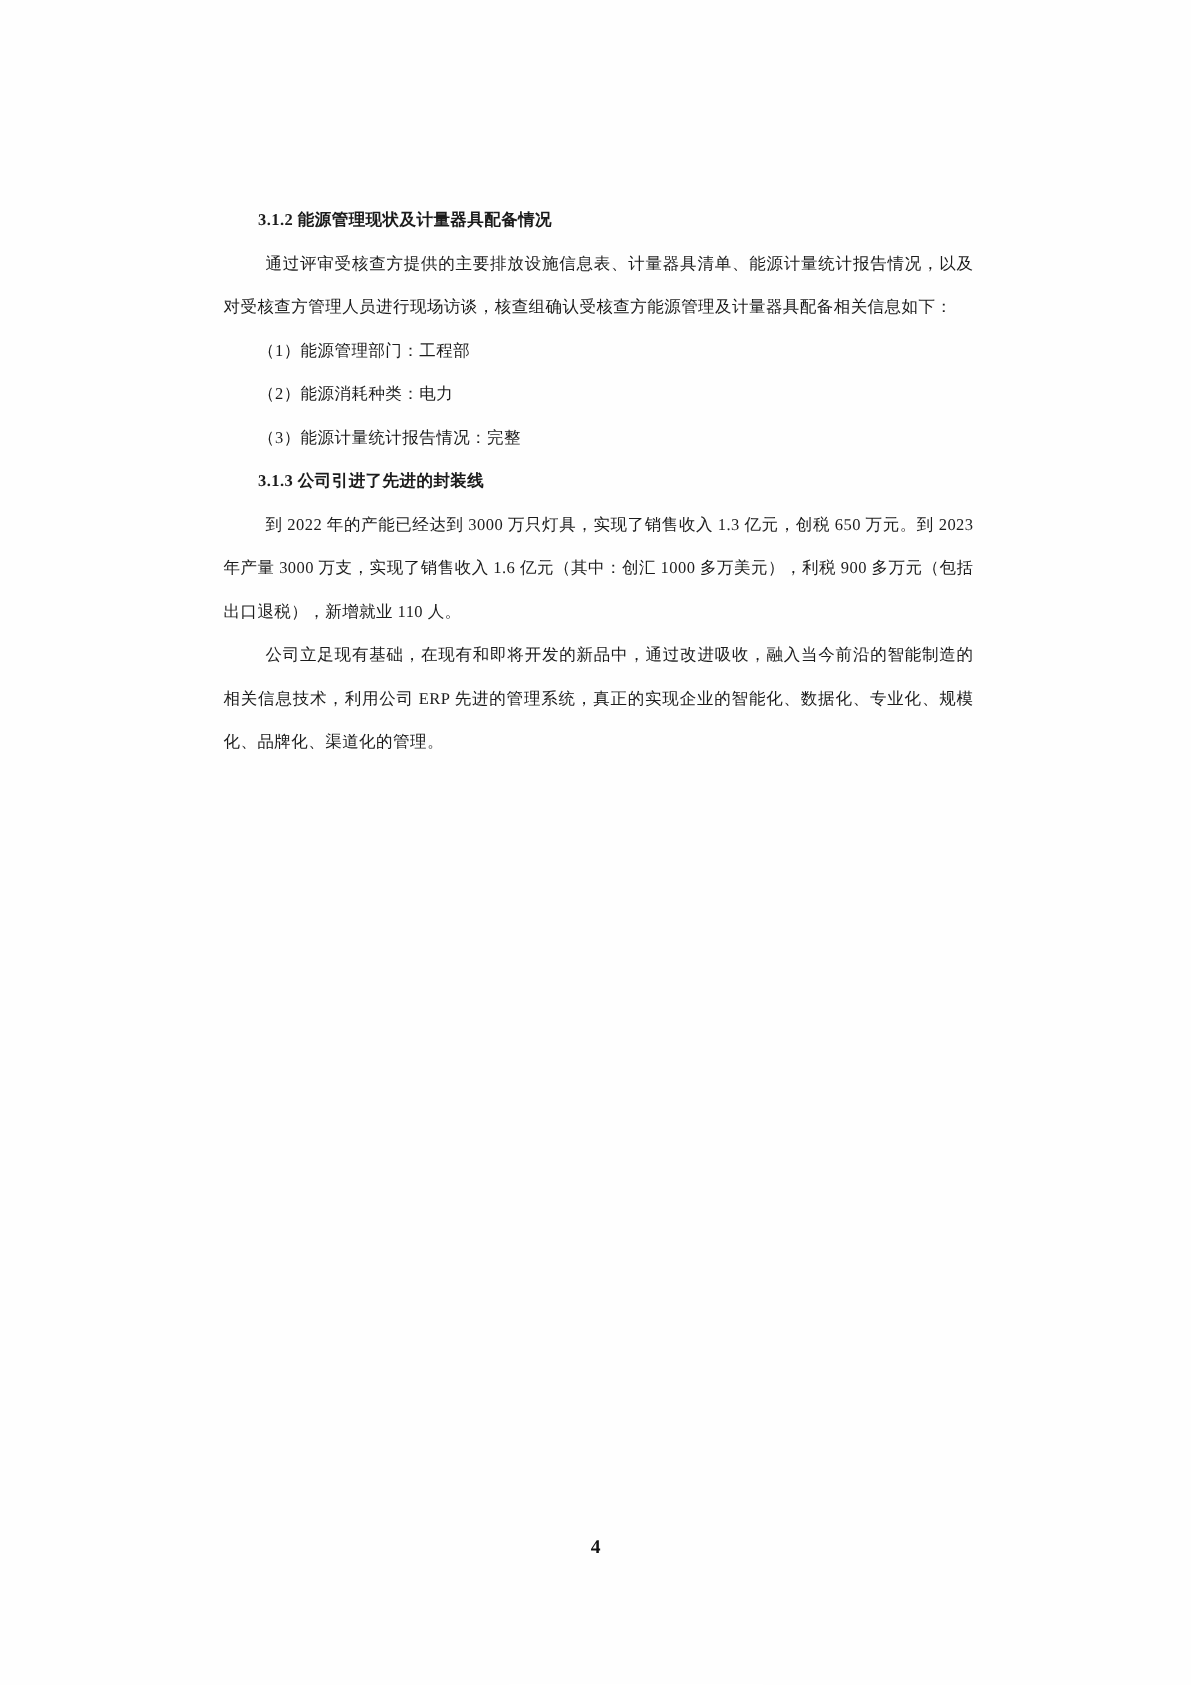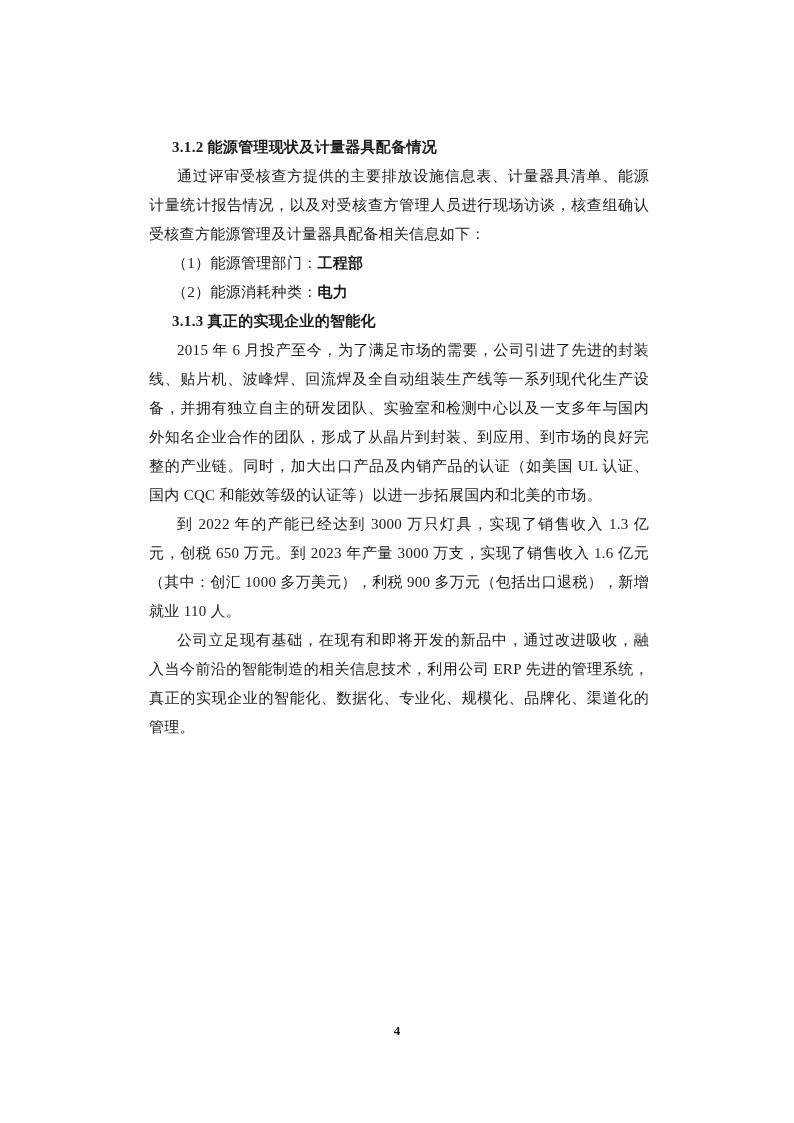--- a/index.html
+++ b/index.html
@@ -14,42 +14,42 @@
     background: #fefefe;
     overflow: hidden;
     font-family: "Liberation Serif", "DejaVu Serif", serif;
     color: #1b1b1b;
   }
   .content {
     position: absolute;
     left: 149px;
     top: 133px;
     width: 500px;
-    font-size: 15px;
+    font-size: 11px;
     line-height: 29px;
     text-align: justify;
     letter-spacing: 0.3px;
   }
   .content p {
     margin: 0;
     padding: 0;
   }
   .heading {
     font-weight: 700;
     text-indent: 23px;
     text-align: left;
   }
   .para {
     text-indent: 28px;
   }
   .list-item {
     text-indent: 23px;
   }
   .bold-value {
-    font-weight: 700;
+    font-weight: 400;
   }
   .page-num {
     position: absolute;
     top: 1022px;
     left: 0;
     width: 100%;
     text-align: center;
     font-size: 13px;
     line-height: 18px;
     font-weight: 700;
@@ -63,27 +63,27 @@
   <div class="content">
 
     <p class="heading">3.1.2 能源管理现状及计量器具配备情况</p>
 
     <p class="para">通过评审受核查方提供的主要排放设施信息表、计量器具清单、能源计量统计报告情况，以及对受核查方管理人员进行现场访谈，核查组确认受核查方能源管理及计量器具配备相关信息如下：</p>
 
     <p class="list-item"><span>（1）能源管理部门：</span><span class="bold-value">工程部</span></p>
 
     <p class="list-item"><span>（2）能源消耗种类：</span><span class="bold-value">电力</span></p>
 
+    <p class="list-item"><span>（3）能源计量统计报告情况：</span><span class="bold-value">完整</span></p>
 
 
 
-    <p class="heading">3.1.3 真正的实现企业的智能化</p>
+    <p class="heading">3.1.3 公司引进了先进的封装线</p>
 
 
-    <p class="para">2015 年 6 月投产至今，为了满足市场的需要，公司引进了先进的封装线、贴片机、波峰焊、回流焊及全自动组装生产线等一系列现代化生产设备，并拥有独立自主的研发团队、实验室和检测中心以及一支多年与国内外知名企业合作的团队，形成了从晶片到封装、到应用、到市场的良好完整的产业链。同时，加大出口产品及内销产品的认证（如美国 UL 认证、国内 CQC 和能效等级的认证等）以进一步拓展国内和北美的市场。</p>
 
     <p class="para">到 2022 年的产能已经达到 3000 万只灯具，实现了销售收入 1.3 亿元，创税 650 万元。到 2023 年产量 3000 万支，实现了销售收入 1.6 亿元（其中：创汇 1000 多万美元），利税 900 多万元（包括出口退税），新增就业 110 人。</p>
 
     <p class="para">公司立足现有基础，在现有和即将开发的新品中，通过改进吸收，融入当今前沿的智能制造的相关信息技术，利用公司 ERP 先进的管理系统，真正的实现企业的智能化、数据化、专业化、规模化、品牌化、渠道化的管理。</p>
 
   </div>
 
   <div class="page-num">4</div>
 </div>
 

